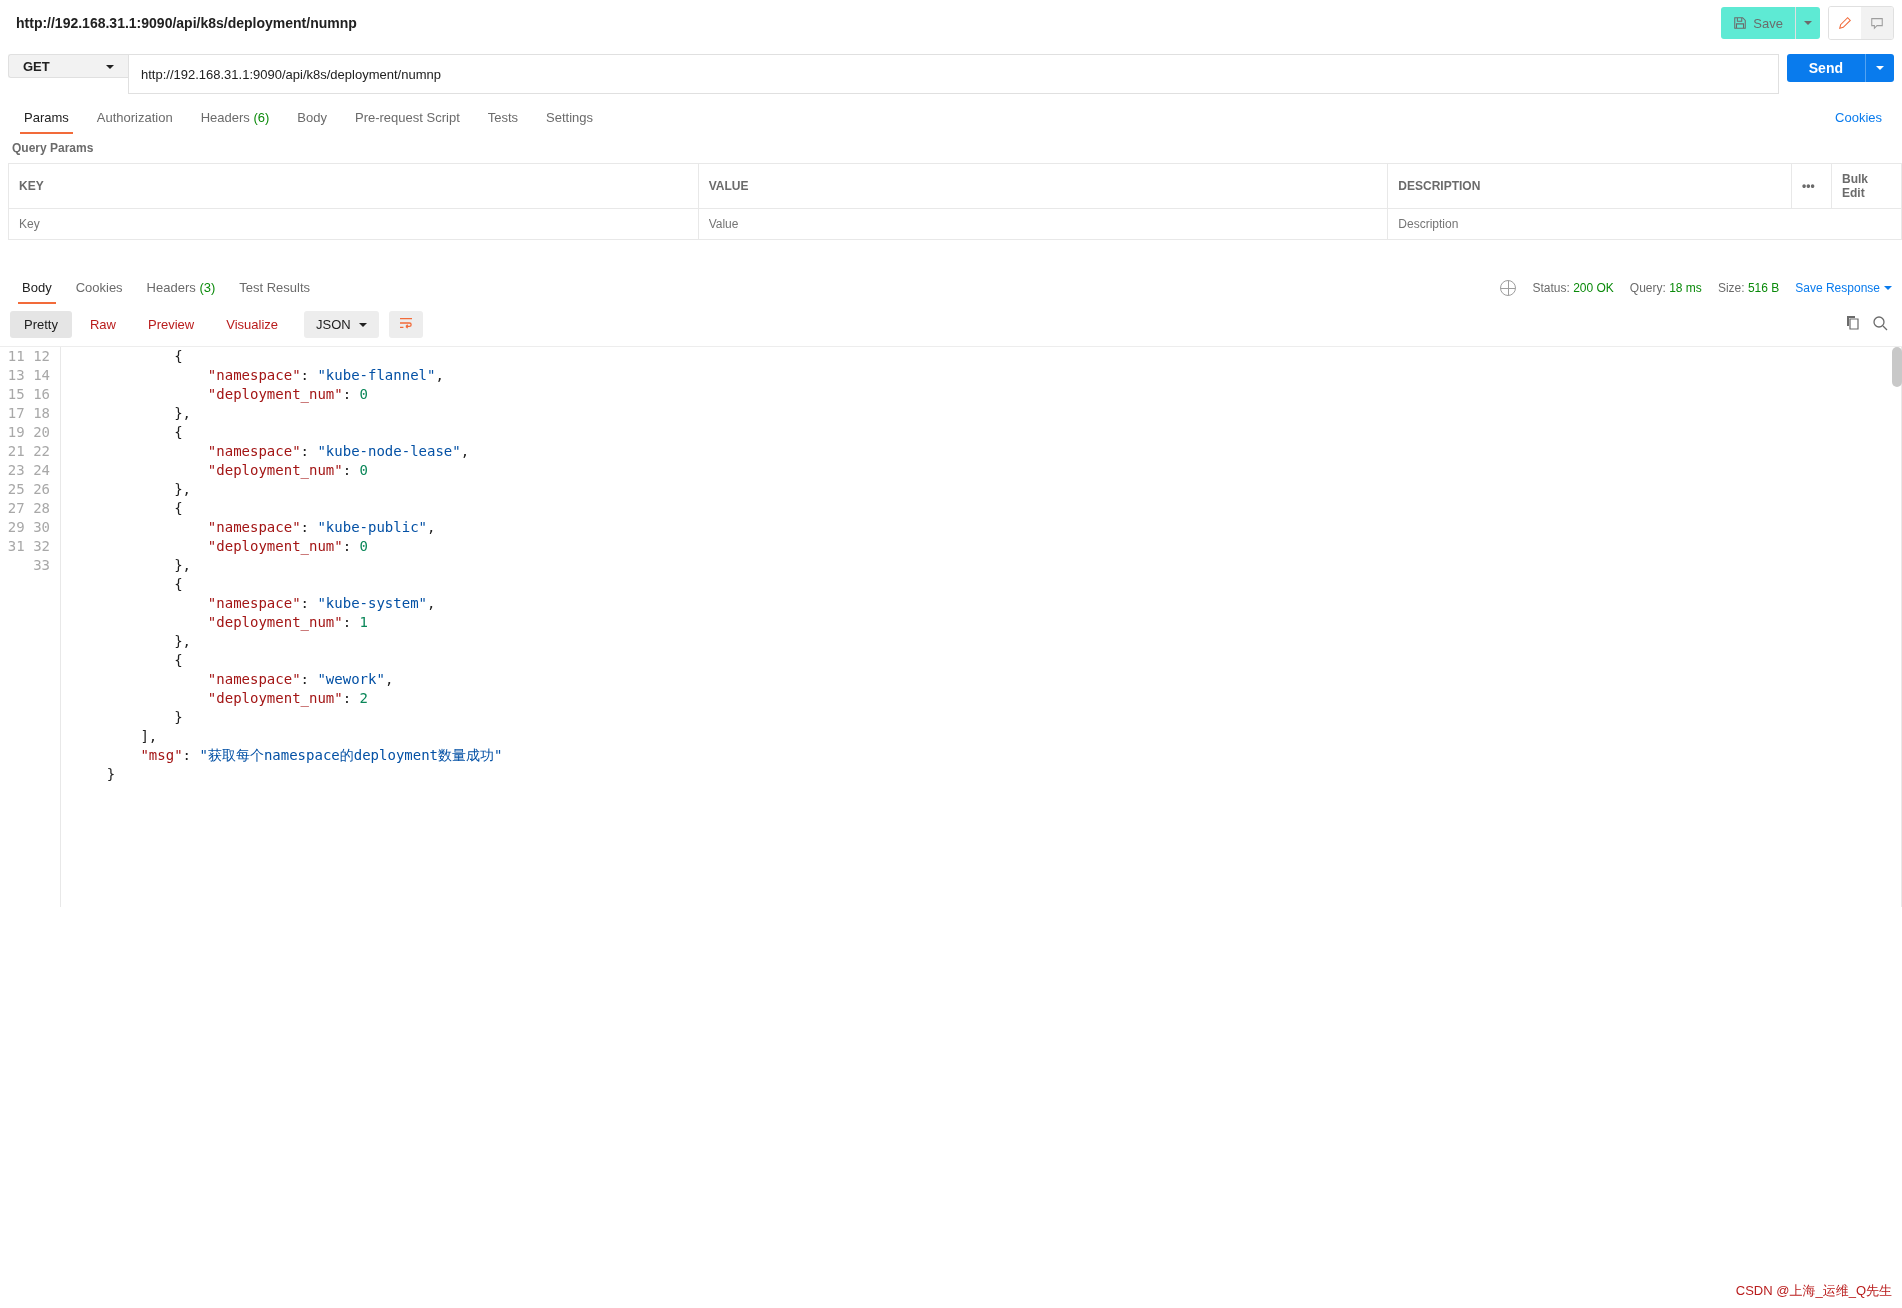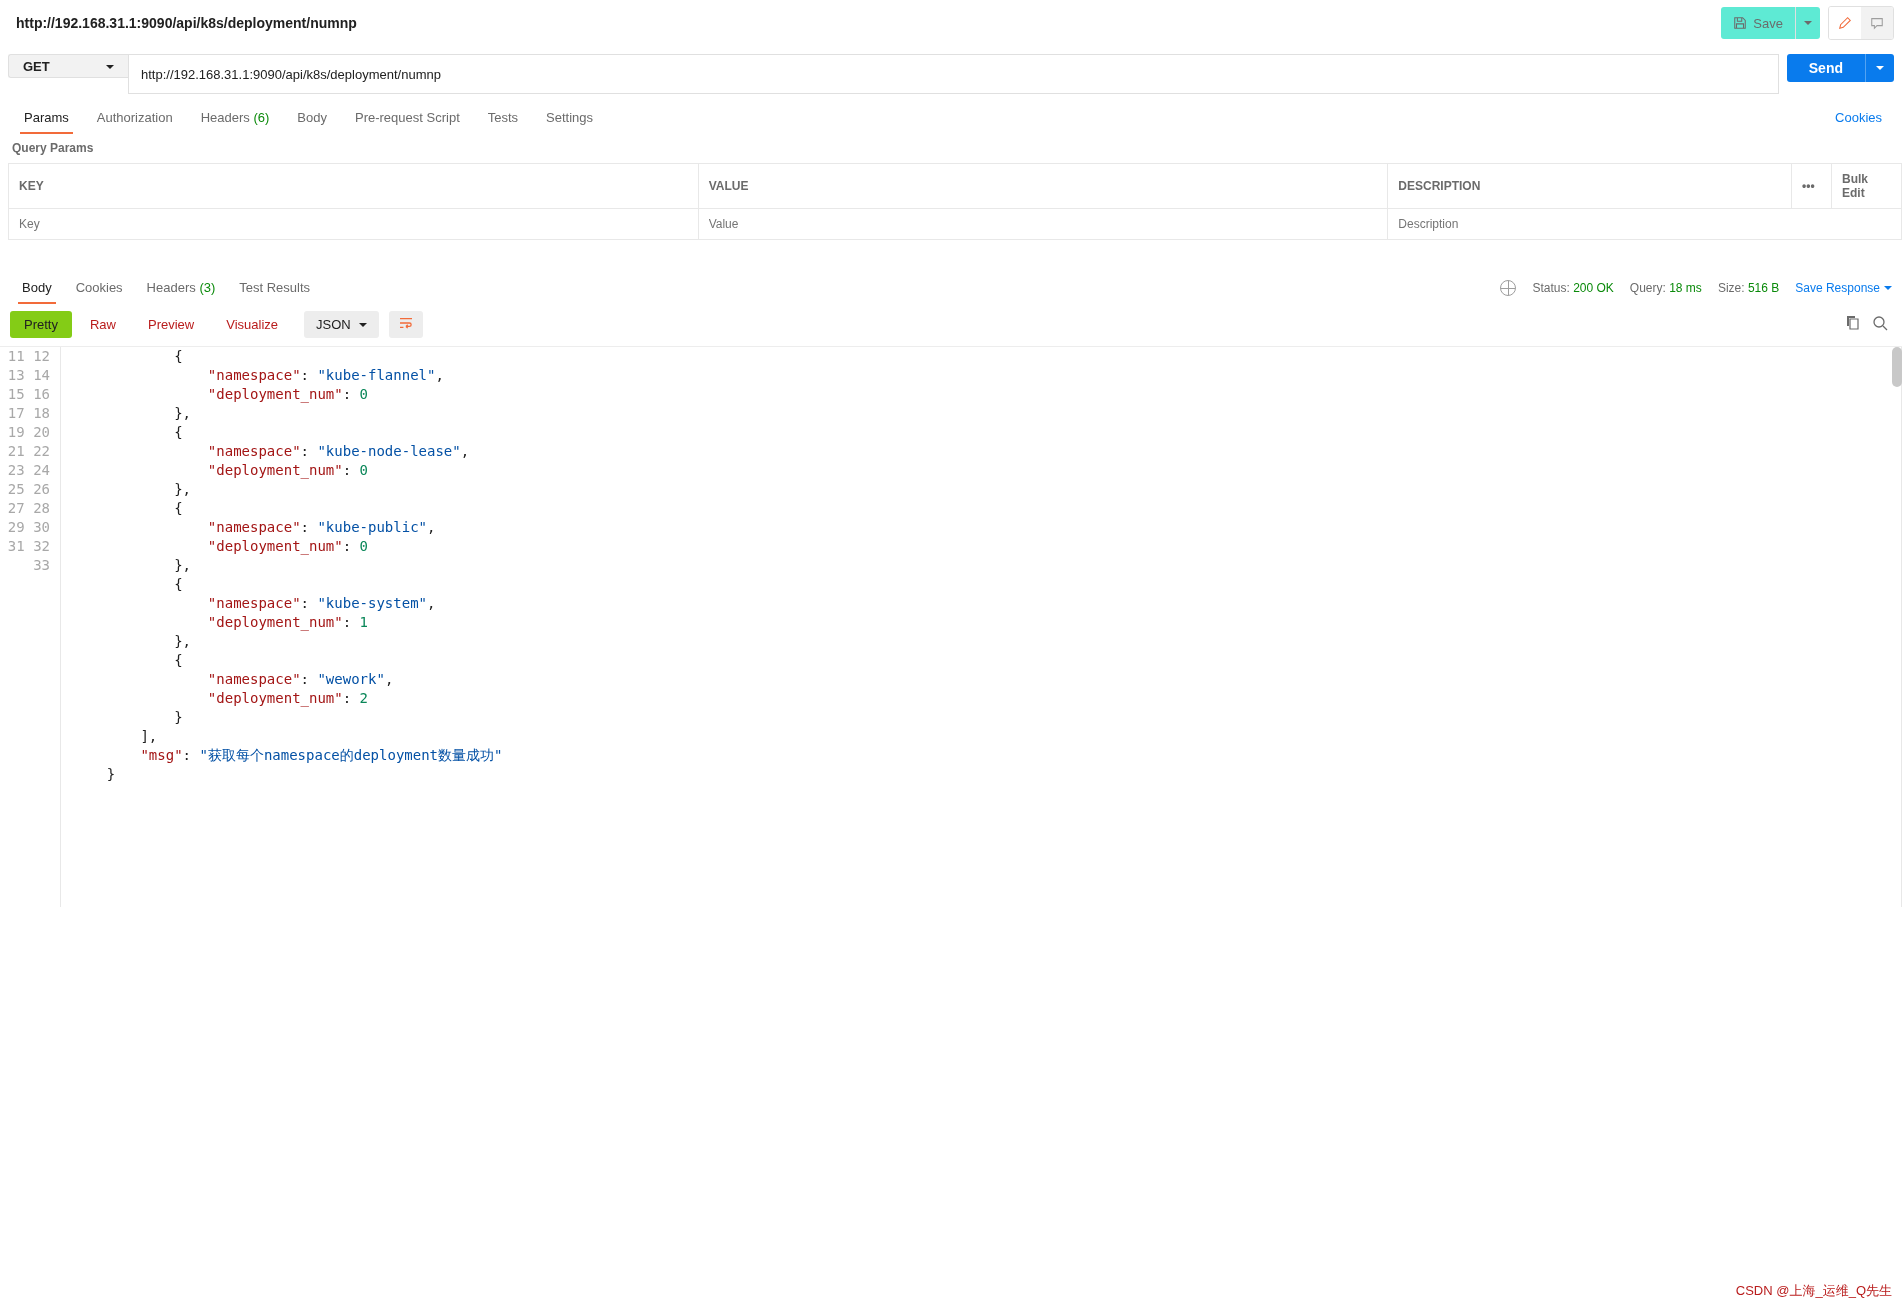--- a/index.html
+++ b/index.html
@@ -36,21 +36,21 @@
 .th-bulk { width: 70px; font-weight: 700; color: #212121; cursor: pointer; }
 .response-bar { display: flex; align-items: center; padding: 8px 10px 0 10px; margin-top: 24px; font-size: 13px; }
 .resp-tab { padding: 8px 12px; cursor: pointer; color: #6b6b6b; position: relative; }
 .resp-tab.active { color: #212121; }
 .resp-tab.active::after { content: ""; position: absolute; left: 8px; right: 8px; bottom: -1px; height: 2px; background: #f26b3a; }
 .resp-info { display: flex; gap: 16px; align-items: center; color: #6b6b6b; font-size: 12px; }
 .resp-info .val { color: #0a8a0a; }
 .save-resp { color: #097bed; cursor: pointer; display: flex; align-items: center; gap: 4px; }
 .view-row { display: flex; align-items: center; padding: 8px 10px; gap: 4px; border-bottom: 1px solid #ededed; }
 .pill { padding: 6px 14px; border-radius: 3px; cursor: pointer; font-size: 13px; color: #b91c1c; }
-.pill.active { background: #84cc16; color: #212121; }
+.pill.active { background: #e5e5e5; color: #212121; }
 .format-select { background: #ededed; padding: 6px 12px; border-radius: 3px; display: flex; align-items: center; gap: 8px; cursor: pointer; font-size: 13px; margin-left: 8px; }
 .wrap-btn { background: #ededed; padding: 6px 10px; border-radius: 3px; cursor: pointer; margin-left: 6px; color: #f26b3a; }
 .view-row .spacer { flex: 1; }
 .code-area { display: flex; font-family: Menlo, Consolas, monospace; font-size: 14px; line-height: 19px; height: 560px; overflow: hidden; position: relative; }
 .line-nums { width: 60px; text-align: right; padding: 0 10px 0 0; color: #a8a8a8; user-select: none; }
 .code-body { flex: 1; border-left: 1px solid #e8e8e8; padding-left: 12px; white-space: pre; overflow: auto; border-right: 1px solid #e8e8e8; }
 .tok-key { color: #a31515; }
 .tok-str { color: #0451a5; }
 .tok-num { color: #098658; }
 .tok-punct { color: #212121; }

